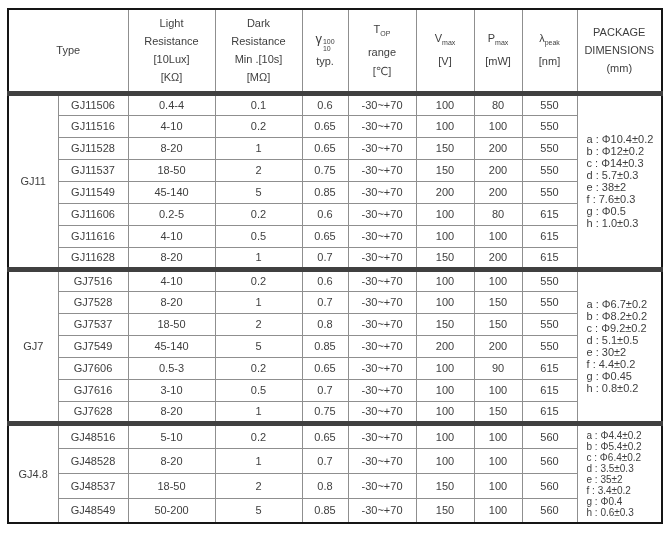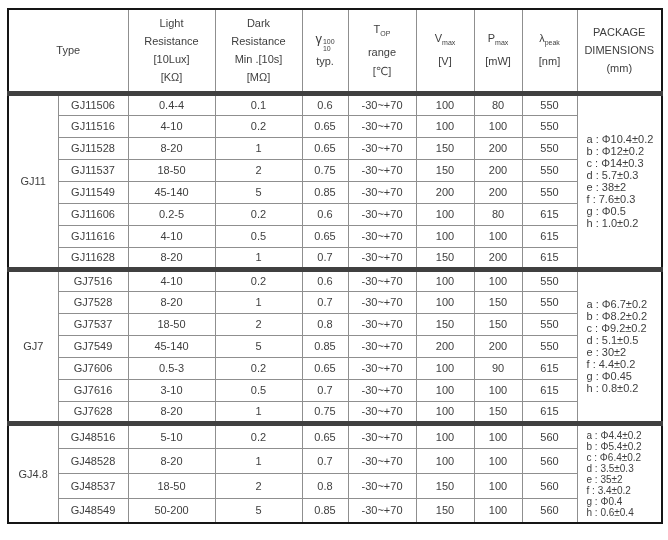--- a/index.html
+++ b/index.html
@@ -141,21 +141,21 @@
       <td>550</td>
       <td class="pcell" rowspan="8">
         <div class="pkg-list">
           <div>a : Φ10.4±0.2</div>
           <div>b : Φ12±0.2</div>
           <div>c : Φ14±0.3</div>
           <div>d : 5.7±0.3</div>
           <div>e : 38±2</div>
           <div>f : 7.6±0.3</div>
           <div>g : Φ0.5</div>
-          <div>h : 1.0±0.2</div>
+          <div>h : 1.0±0.3</div>
         </div>
       </td>
     </tr>
     <tr class="rA">
       <td>GJ11516</td>
       <td>4-10</td>
       <td>0.2</td>
       <td>0.65</td>
       <td>-30~+70</td>
       <td>100</td>
@@ -319,21 +319,21 @@
       <td>560</td>
       <td class="pcell" rowspan="4">
         <div class="pkg-list pkg-tight">
           <div>a : Φ4.4±0.2</div>
           <div>b : Φ5.4±0.2</div>
           <div>c : Φ6.4±0.2</div>
           <div>d : 3.5±0.3</div>
           <div>e : 35±2</div>
           <div>f : 3.4±0.2</div>
           <div>g : Φ0.4</div>
-          <div>h : 0.6±0.4</div>
+          <div>h : 0.6±0.3</div>
         </div>
       </td>
     </tr>
     <tr class="rB">
       <td>GJ48528</td>
       <td>8-20</td>
       <td>1</td>
       <td>0.7</td>
       <td>-30~+70</td>
       <td>100</td>

